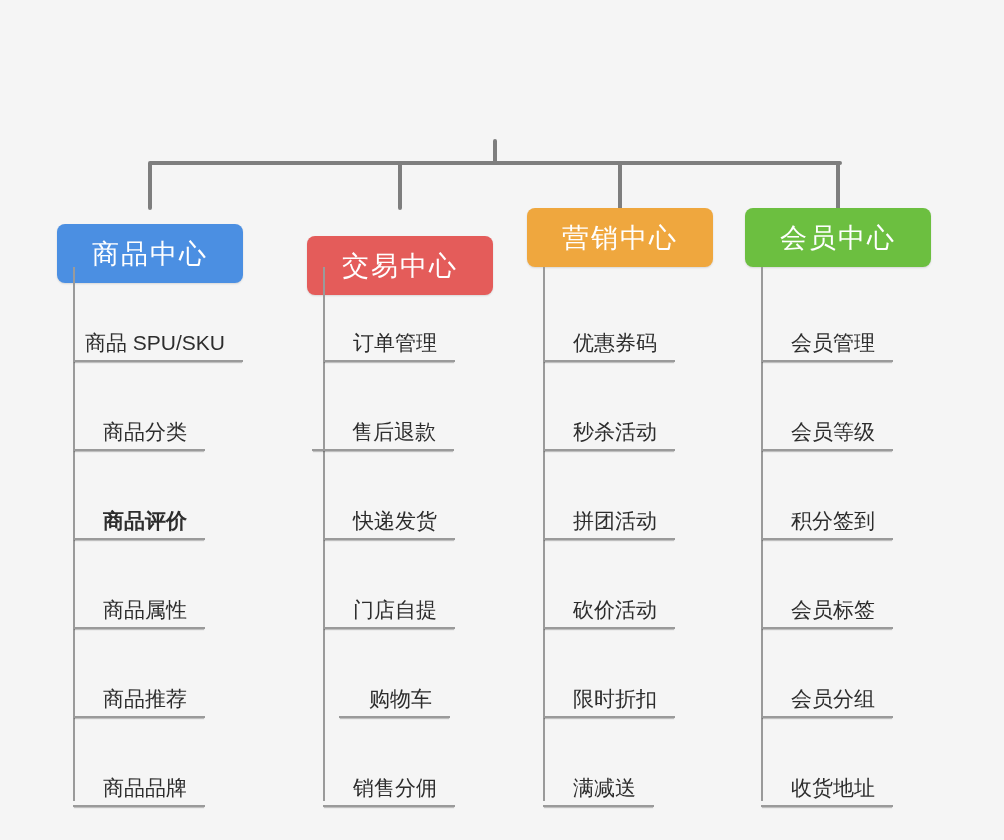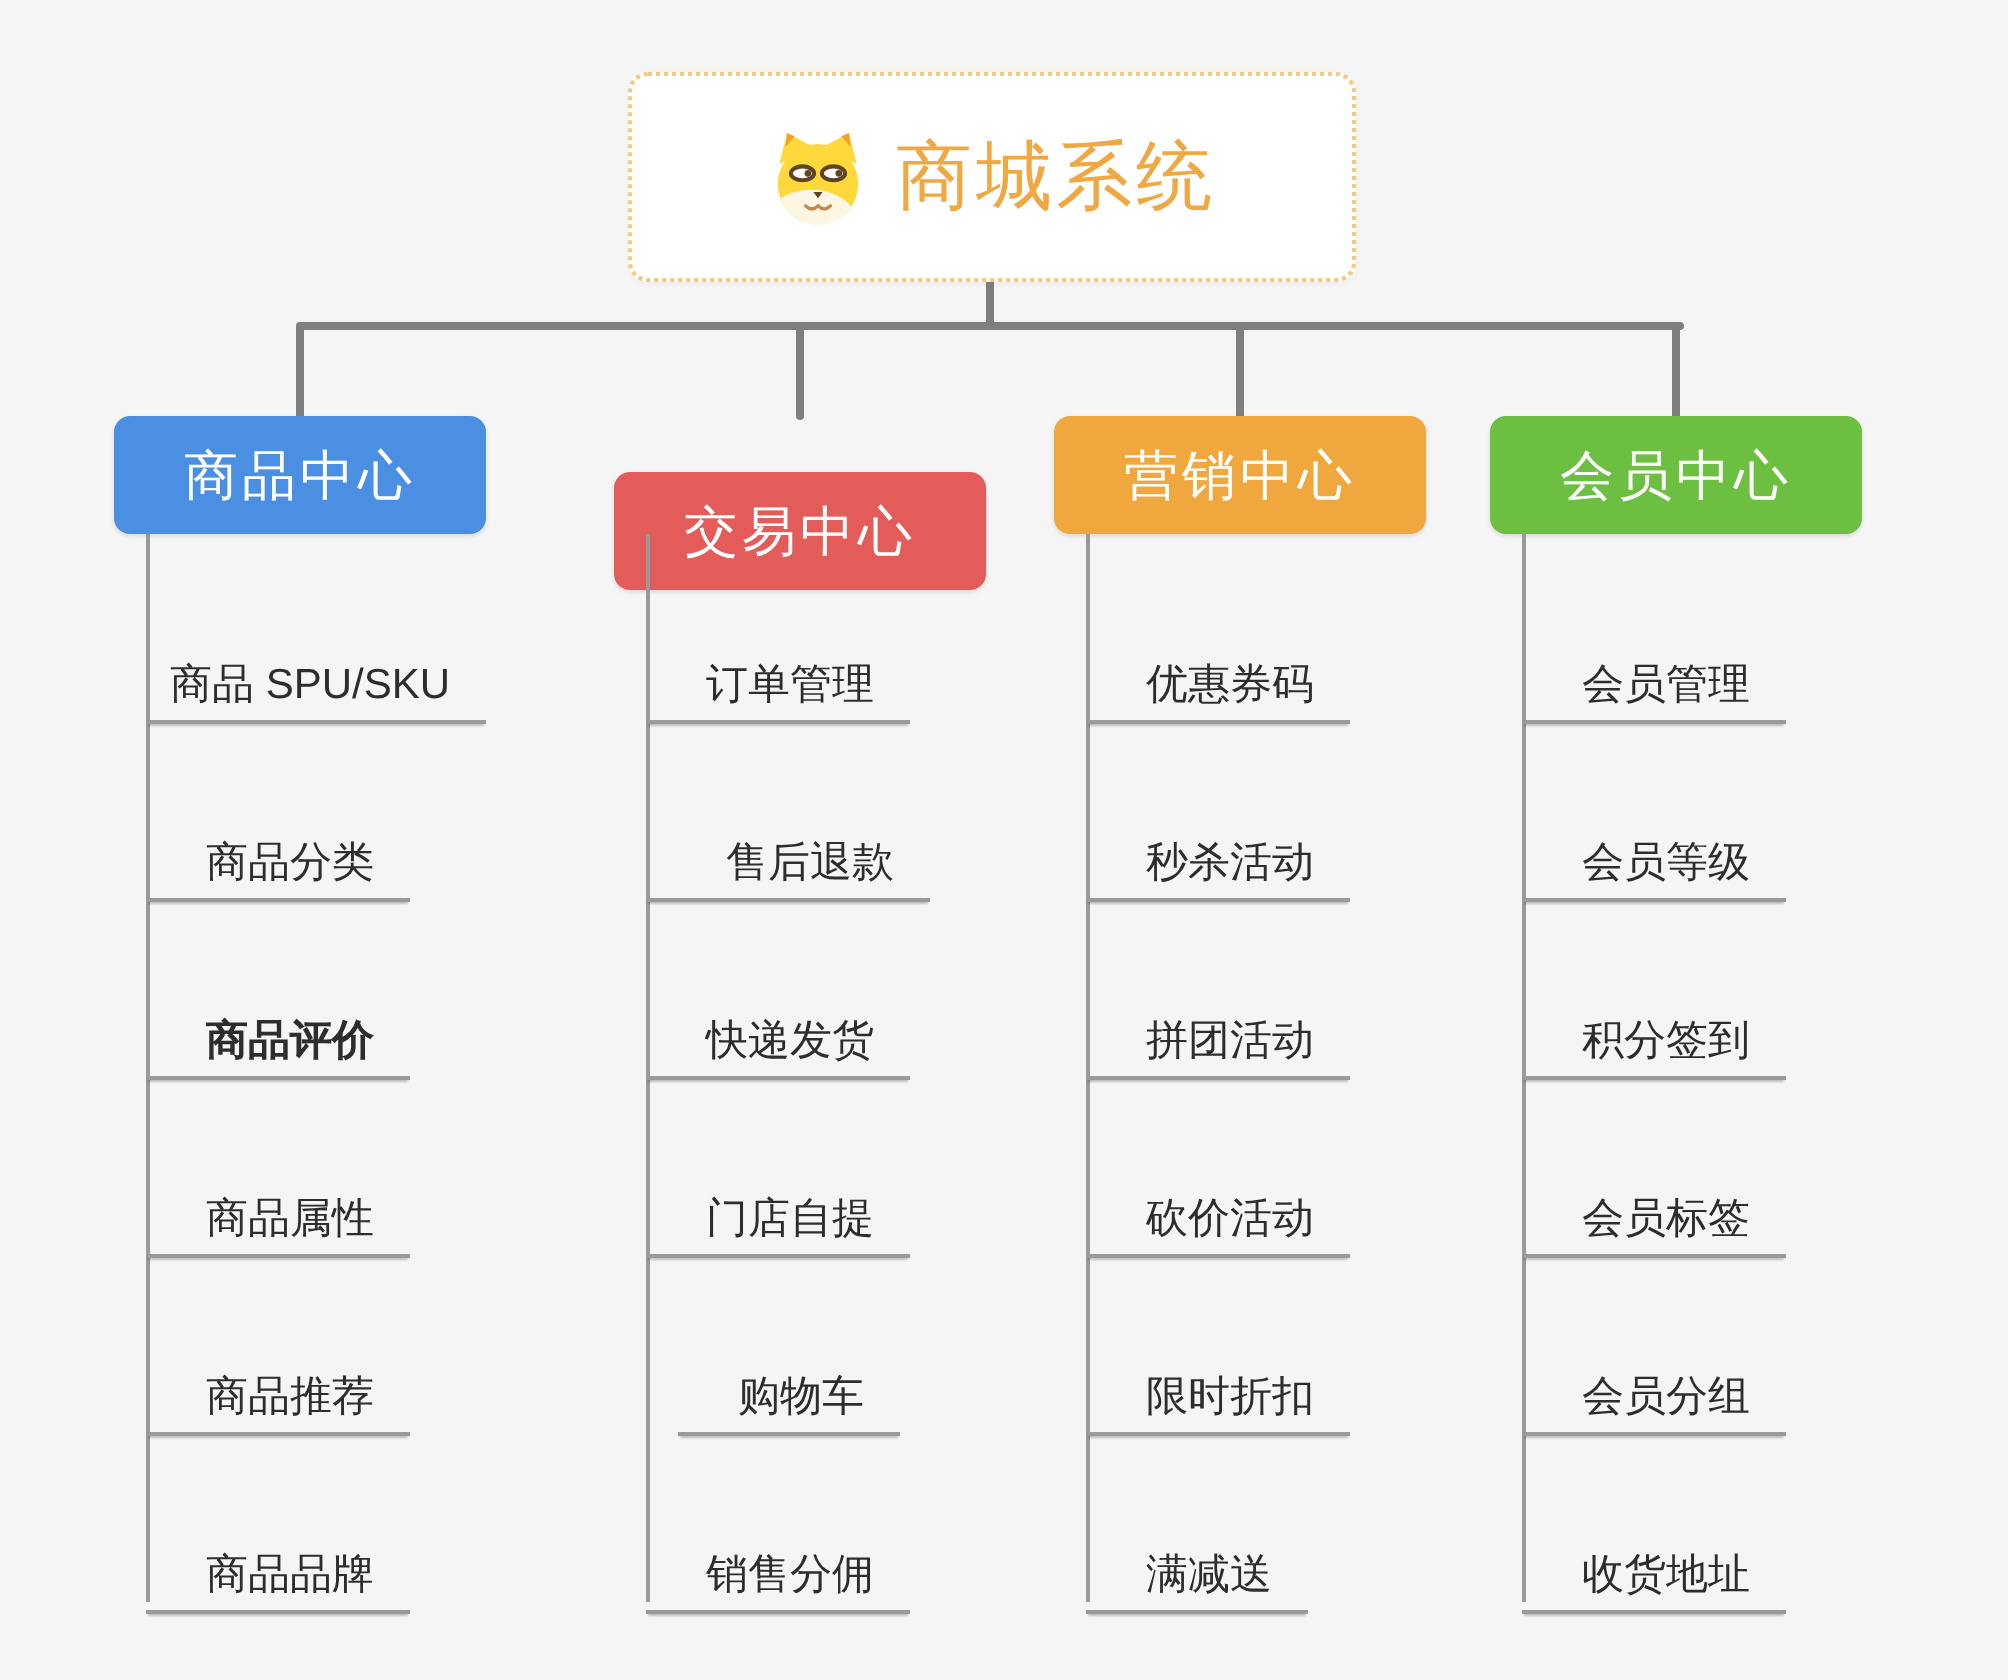--- a/index.html
+++ b/index.html
@@ -87,40 +87,23 @@
 </style>
 </head>
 <body>
 
 <div id="canvas">
 
   <svg id="connector-svg" viewBox="0 0 1004 840" xmlns="http://www.w3.org/2000/svg">
       <path d="M495,141 V163 M150,163 H840 M150,163 V208 M400,163 V208 M620,163 V208 M838,163 V208" fill="none" stroke="#7e7e7e" stroke-width="4" stroke-linecap="round"></path>
     </svg>
 
-  <div class="root-node">
-    <svg class="root-icon" viewBox="0 0 64 62" xmlns="http://www.w3.org/2000/svg">
-      <polygon points="7,22 12,2 29,11" fill="#ffd93b"></polygon>
-      <polygon points="57,22 52,2 35,11" fill="#ffd93b"></polygon>
-      <polygon points="12,2 17,4 11,11" fill="#f0a12e"></polygon>
-      <polygon points="52,2 47,4 53,11" fill="#f0a12e"></polygon>
-      <circle cx="32" cy="35" r="26" fill="#ffd93b"></circle>
-      <path d="M8,44 a26,26 0 0,0 46,6 a30,22 0 0,0 -46,-6 Z" fill="#fdf6e3"></path>
-      <ellipse cx="22" cy="28" rx="7.5" ry="4.5" fill="#ffffff" stroke="#5d4423" stroke-width="2.6"></ellipse>
-      <ellipse cx="42" cy="28" rx="7.5" ry="4.5" fill="#ffffff" stroke="#5d4423" stroke-width="2.6"></ellipse>
-      <circle cx="25.5" cy="28" r="2.2" fill="#5d4423"></circle>
-      <circle cx="45.5" cy="28" r="2.2" fill="#5d4423"></circle>
-      <path d="M29,40 l6,0 l-3,4 Z" fill="#5d4423"></path>
-      <path d="M24,49 q4,4 8,0 q4,4 8,0" fill="none" stroke="#c08a50" stroke-width="2.2" stroke-linecap="round"></path>
-    </svg>
-    <span class="root-title">商城系统</span>
-  </div>
 
   <div id="branches-layer">
-      <div class="branch-box" style="left: 57px; top: 208px; background: rgb(75, 143, 226);">
+      <div class="branch-box" style="left: 57px; top: 224px; background: rgb(75, 143, 226);">
         <span class="branch-label">商品中心</span>
       </div>
       <div class="branch-vline" style="left: 73px; top: 267px; height: 534px; background: rgb(154, 154, 154);"></div>
       <div class="child-item" style="left: 73px; top: 306px; height: 47px; border-bottom-color: rgb(154, 154, 154); padding-left: 12px;">
         <span class="child-label">商品 SPU/SKU</span>
       </div>
       <div class="child-item" style="left: 73px; top: 395px; height: 47px; border-bottom-color: rgb(154, 154, 154);">
         <span class="child-label">商品分类</span>
       </div>
       <div class="child-item" style="left: 73px; top: 484px; height: 47px; border-bottom-color: rgb(154, 154, 154); font-weight: bold;">
@@ -135,21 +118,21 @@
       <div class="child-item" style="left: 73px; top: 751px; height: 47px; border-bottom-color: rgb(154, 154, 154);">
         <span class="child-label">商品品牌</span>
       </div>
       <div class="branch-box" style="left: 307px; top: 208px; background: rgb(228, 92, 90); margin-top: 28px;">
         <span class="branch-label">交易中心</span>
       </div>
       <div class="branch-vline" style="left: 323px; top: 267px; height: 534px; background: rgb(154, 154, 154);"></div>
       <div class="child-item" style="left: 323px; top: 306px; height: 47px; border-bottom-color: rgb(154, 154, 154);">
         <span class="child-label">订单管理</span>
       </div>
-      <div class="child-item" style="left: 323px; top: 395px; height: 47px; border-bottom-color: rgb(154, 154, 154); padding-left: 40px;">
+      <div class="child-item" style="left: 312px; top: 395px; height: 47px; border-bottom-color: rgb(154, 154, 154); padding-left: 40px;">
         <span class="child-label">售后退款</span>
       </div>
       <div class="child-item" style="left: 323px; top: 484px; height: 47px; border-bottom-color: rgb(154, 154, 154);">
         <span class="child-label">快递发货</span>
       </div>
       <div class="child-item" style="left: 323px; top: 573px; height: 47px; border-bottom-color: rgb(154, 154, 154);">
         <span class="child-label">门店自提</span>
       </div>
       <div class="child-item" style="left: 339px; top: 662px; height: 47px; border-bottom-color: rgb(154, 154, 154);">
         <span class="child-label">购物车</span>

